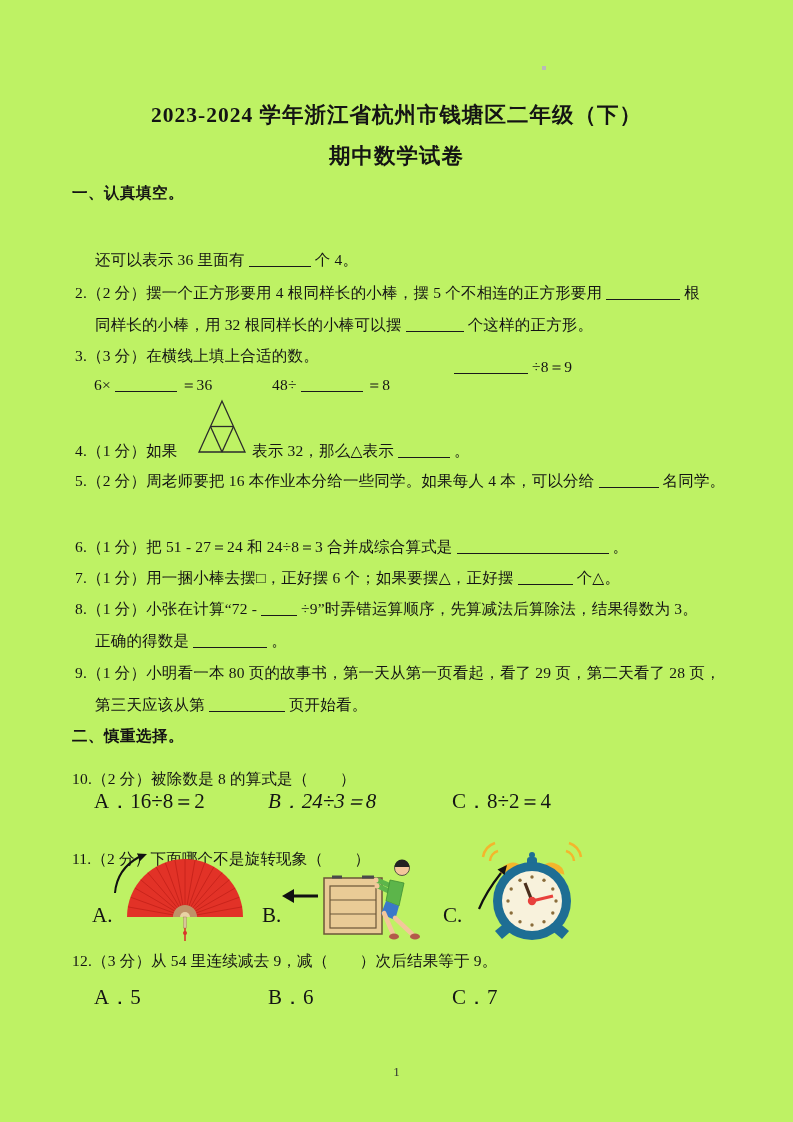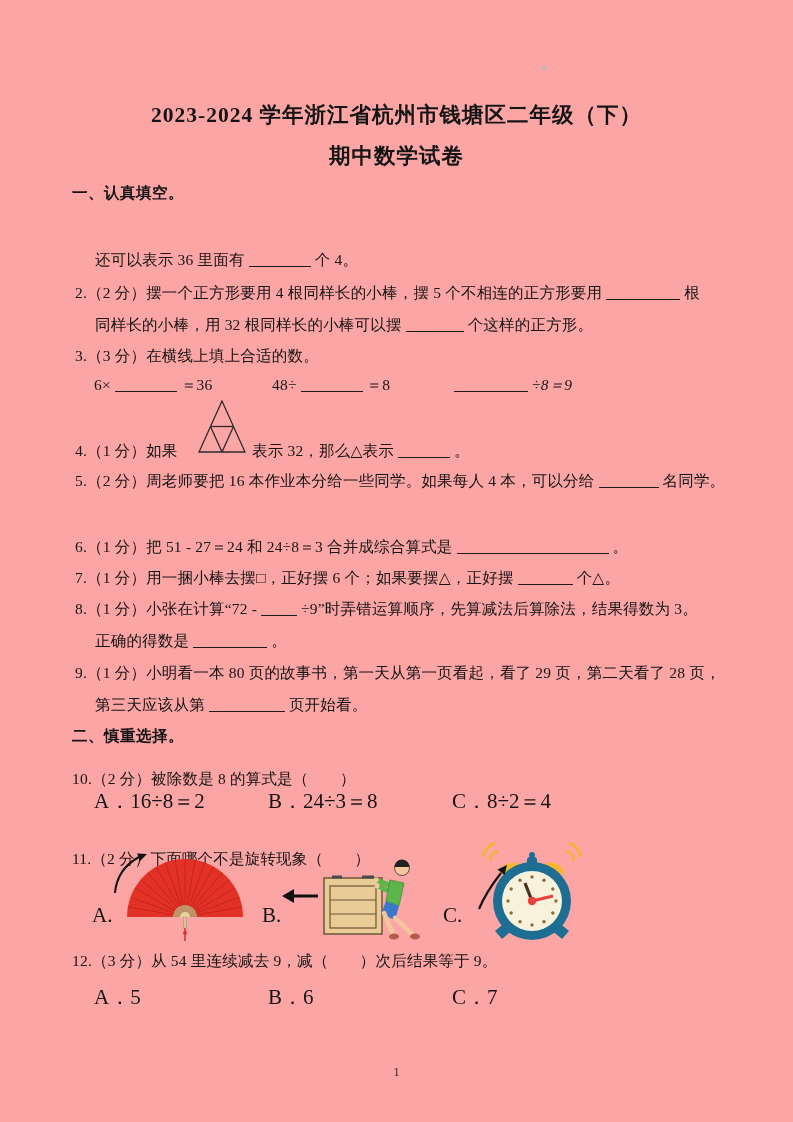--- a/index.html
+++ b/index.html
@@ -1,20 +1,20 @@
 <!DOCTYPE html>
 <html><head>
 <meta charset="utf-8">
 <style>
   html,body{margin:0;padding:0;background:#9a9a9a;}
   .page{
     position:relative;
     width:793px;height:1122px;
     margin:0 auto;
-    background:#fca5a5;
+    background:#bef264;
     font-family:"Liberation Serif","DejaVu Serif",serif;
     color:#141414;
     overflow:hidden;
   }
   .t1{position:absolute;left:0;width:100%;text-align:center;font-size:21.5px;font-weight:700;letter-spacing:1px;}
   .sec{position:absolute;font-size:15.5px;font-weight:700;letter-spacing:.5px;white-space:nowrap;}
   .line{position:absolute;font-size:15.5px;line-height:22px;white-space:nowrap;letter-spacing:.2px;}
   .bl{display:inline-block;border-bottom:1.4px solid #1a1a1a;height:13px;vertical-align:-2px;margin:0 4px;}
   .opt{position:absolute;font-size:21px;white-space:nowrap;}
   .fig{position:absolute;}
@@ -45,21 +45,21 @@
     <span>同样长的小棒，用 32 根同样长的小棒可以摆</span><span class="bl" style="width:58px;"></span><span>个这样的正方形。</span>
   </div>
 
   <div class="line" style="left:75px;top:345px;">3.（3 分）在横线上填上合适的数。</div>
   <div class="line" style="left:94px;top:374px;">
     <span>6×</span><span class="bl" style="width:62px;"></span><span>＝36</span>
   </div>
   <div class="line" style="left:272px;top:374px;">
     <span>48÷</span><span class="bl" style="width:62px;"></span><span>＝8</span>
   </div>
-  <div class="line" style="left:450px;top:374px;font-style:italic;">
+  <div class="line" style="left:450px;top:356px;">
     <span class="bl" style="width:74px;"></span><span>÷8＝9</span>
   </div>
 
   <svg class="fig" style="left:196px;top:397px;" width="52" height="58" viewBox="0 0 52 58">
     <path class="ln" d="M26,4 L3,55 L49,55 Z"></path>
     <path class="ln" d="M14.5,29.5 L37.5,29.5"></path>
     <path class="ln" d="M14.5,29.5 L26,55"></path>
     <path class="ln" d="M37.5,29.5 L26,55"></path>
   </svg>
 
@@ -89,21 +89,21 @@
 
   <div class="line" style="left:75px;top:662px;">9.（1 分）小明看一本 80 页的故事书，第一天从第一页看起，看了 29 页，第二天看了 28 页，</div>
   <div class="line" style="left:95px;top:694px;">
     <span>第三天应该从第</span><span class="bl" style="width:76px;"></span><span>页开始看。</span>
   </div>
 
   <div class="sec" style="left:72px;top:726px;">二、慎重选择。</div>
 
   <div class="line" style="left:72px;top:755px;margin-top:13px;">10.（2 分）被除数是 8 的算式是（　　）</div>
   <div class="opt" style="left:94px;top:787px;">A．16÷8＝2</div>
-  <div class="opt" style="left:268px;top:787px;">B．24÷3＝8</div>
+  <div class="opt" style="left:268px;top:787px;font-style:italic;">B．24÷3＝8</div>
   <div class="opt" style="left:452px;top:787px;">C．8÷2＝4</div>
 
   <div class="line" style="left:72px;top:818px;margin-top:30px;">11.（2 分）下面哪个不是旋转现象（　　）</div>
 
   <svg class="fig" style="left:105px;top:845px;" width="145" height="100" viewBox="0 0 145 100">
     <path d="M22,72 A58,58 0 0 1 138,72 Z" fill="#e23227"></path>
     <g stroke="#a8120c" stroke-width="0.8" opacity="0.55">
       <line x1="80" y1="72" x2="137.1" y2="61.9"></line>
         <line x1="80" y1="72" x2="134.5" y2="52.2"></line>
       <line x1="80" y1="72" x2="130.2" y2="43"></line>

